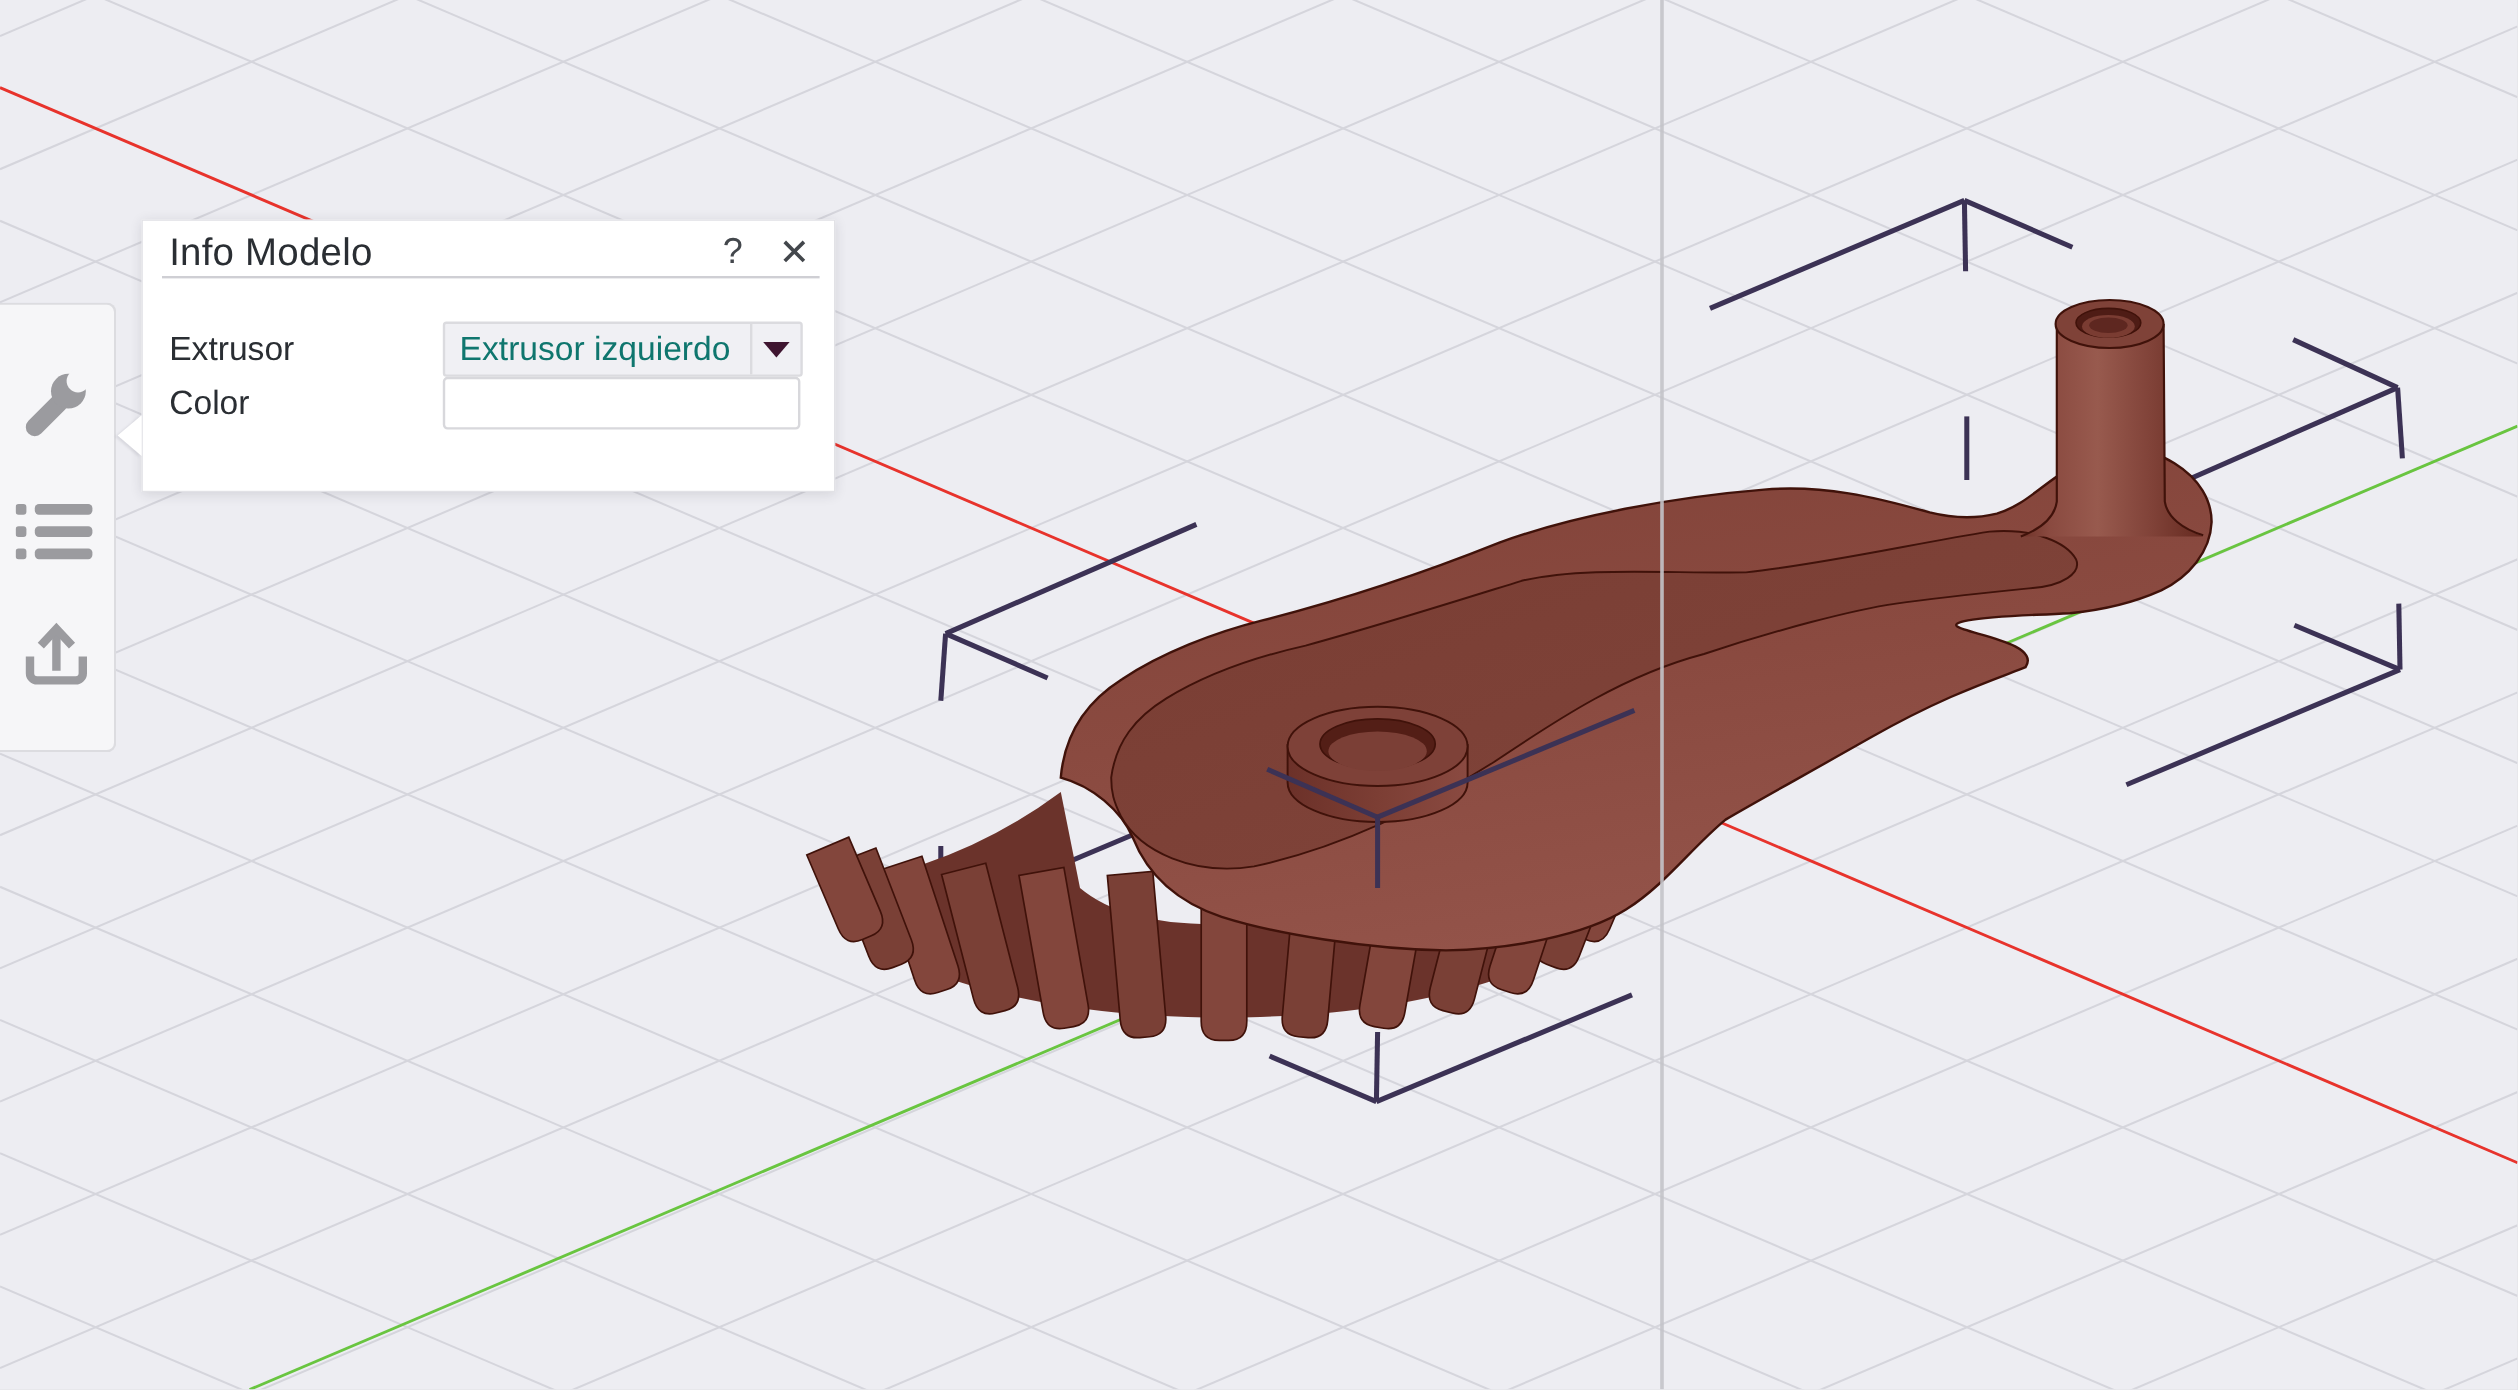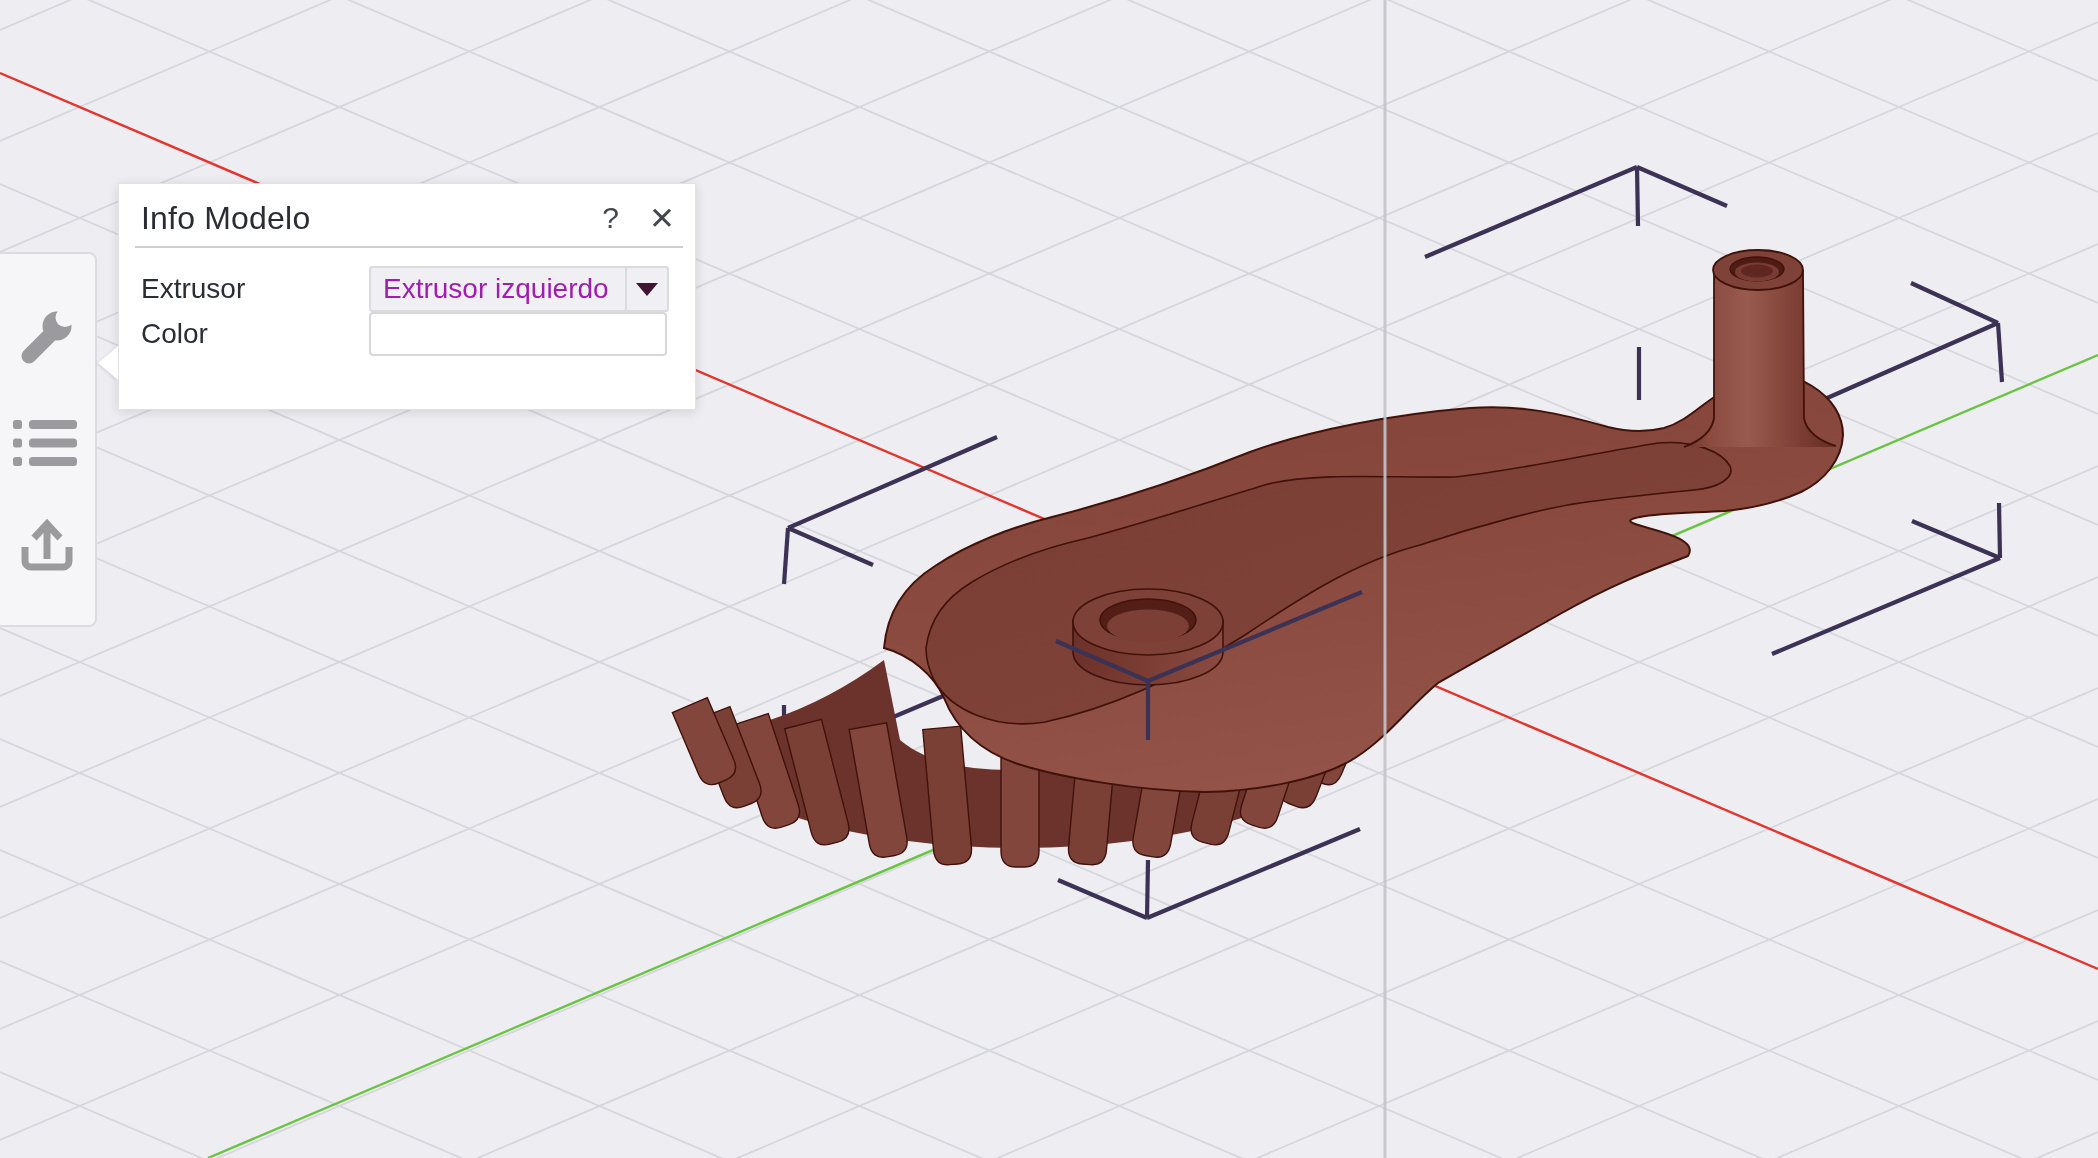--- a/index.html
+++ b/index.html
@@ -30,40 +30,40 @@
     border:1px solid var(--panel-border,#E2E2E6);
     box-shadow:0 2px 10px rgba(40,40,60,.14);
     z-index:10;
   }
   .panel-pointer{
     position:absolute;left:98px;top:346px;width:0;height:0;z-index:11;
     border-top:17px solid transparent;border-bottom:17px solid transparent;
     border-right:20px solid var(--panel-bg,#fff);
     filter:drop-shadow(-2px 1px 1px rgba(40,40,60,.10));
   }
-  .panel-header{display:flex;align-items:center;height:62px;padding:6px 20px 0 22px;}
+  .panel-header{display:flex;align-items:center;height:46px;padding:6px 20px 0 22px;}
   .panel-title{font-size:32px;color:var(--text,#2A2E33);flex:1 1 auto;letter-spacing:.2px;}
   .icon-btn{
     background:none;border:none;padding:0;cursor:pointer;
     font-size:30px;color:#43474C;line-height:1;font-family:inherit;
   }
   .help-btn{margin-right:30px;}
   .close-btn{font-size:31px;}
   .panel-divider{border:none;border-top:2px solid #CFCFD4;margin:0 12px 0 16px;}
   .panel-row{display:flex;align-items:center;padding:0 22px;}
-  .row-extruder{margin-top:18px;}
+  .row-extruder{margin-top:36px;}
   .row-color{}
   .field-label{flex:0 0 228px;font-size:28px;color:var(--text,#2A2E33);}
   .dropdown{
     width:300px;height:46px;display:flex;align-items:center;
     background:var(--field-bg,#F0F0F4);
     border:2px solid var(--field-border,#DBDBDF);border-radius:3px;
     cursor:pointer;
   }
-  .dropdown-value{flex:1 1 auto;font-size:28px;color:#a21caf;padding:0 8px 0 12px;white-space:nowrap;overflow:hidden;}
+  .dropdown-value{flex:1 1 auto;font-size:28px;color:#0f766e;padding:0 8px 0 12px;white-space:nowrap;overflow:hidden;}
   .dropdown-arrow-box{
     flex:0 0 42px;align-self:stretch;display:flex;align-items:center;justify-content:center;
     border-left:2px solid var(--field-border,#DBDBDF);
   }
   .dropdown-caret{
     width:0;height:0;border-left:11px solid transparent;border-right:11px solid transparent;
     border-top:13px solid var(--dropdown-arrow,#3F1530);
   }
   .color-input{
     width:298px;height:44px;background:#fff;

